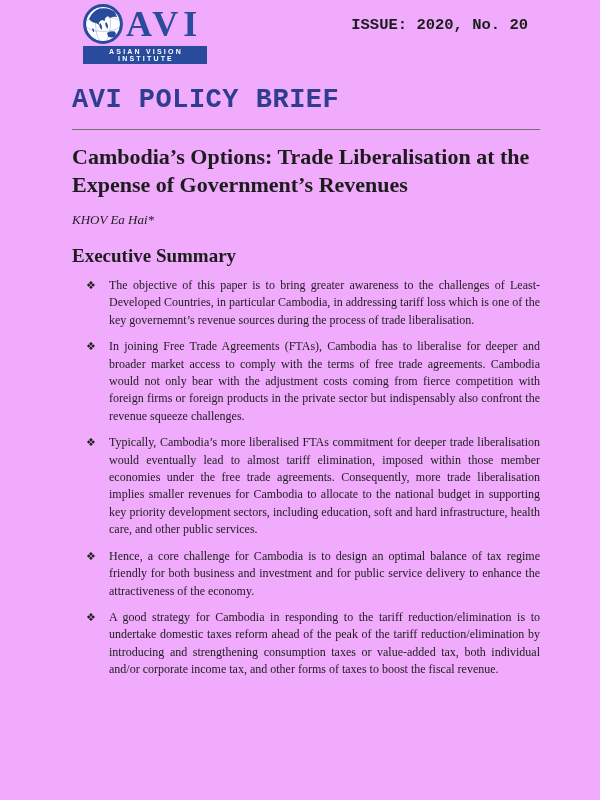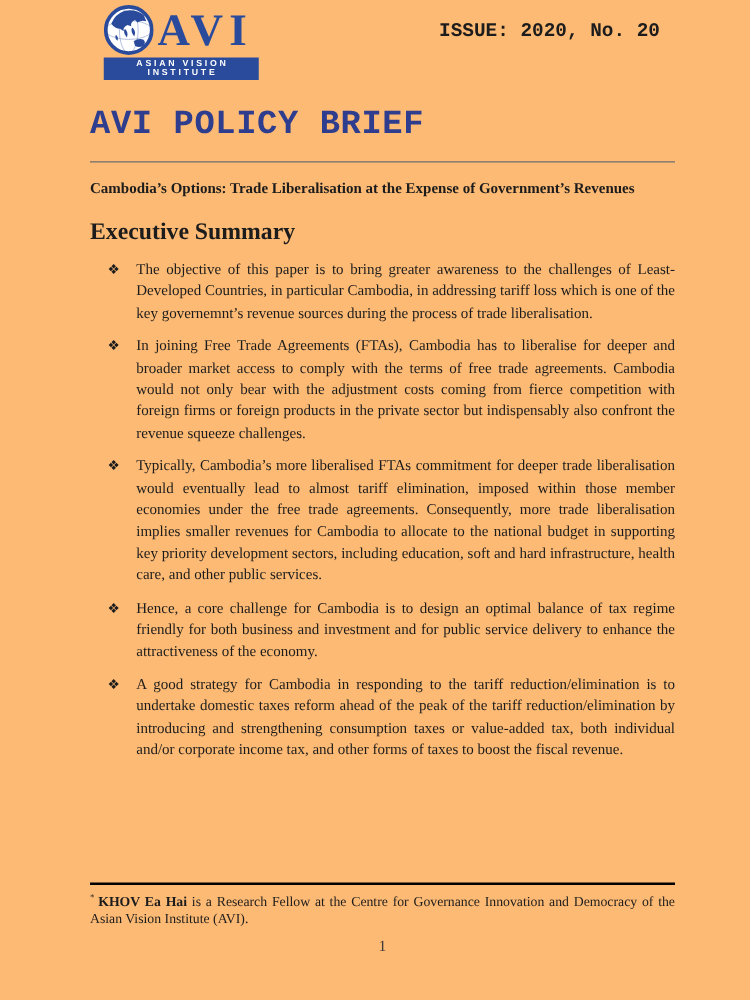--- a/index.html
+++ b/index.html
@@ -4,21 +4,21 @@
 <style>
   :root{
     --brand-blue:#2a4b9b;
     --masthead-blue:#2e3d8d;
   }
   *{margin:0;padding:0;box-sizing:border-box;}
   html,body{background:#fff;}
   .page{
     position:relative;
     width:600px;height:800px;
-    background:#fdba74;
+    background:#f0abfc;
     font-family:"Liberation Serif",serif;
     color:#1c1c1c;
     overflow:hidden;
   }
   
   .header{position:relative;height:64px;}
   .logo{position:absolute;left:83px;top:4px;width:124px;}
   .logo-top{display:flex;align-items:center;height:40px;}
   .logo-acronym{
     font-family:"Liberation Serif",serif;
@@ -54,21 +54,21 @@
   }
   .dateline{font-size:13.5px;font-weight:bold;margin-top:7px;}
   .dateline sup{font-size:0.62em;vertical-align:super;}
   .header-rule{
     margin:13px 60px 0 72px;
     border:none;border-top:1px solid #6e6e6e;height:0;
   }
   
   .article{margin:0 60px 0 72px;}
   .article-title{
-    font-size:12px;font-weight:bold;line-height:1.28;
+    font-size:22px;font-weight:bold;line-height:1.28;
     margin-top:13px;
   }
   .author{font-style:italic;font-size:13px;margin-top:13px;}
   .section-heading{font-size:19px;font-weight:bold;margin-top:17px;}
   .summary{margin-top:10px;list-style:none;padding-left:14px;}
   .summary li{
     position:relative;
     padding-left:23px;
     font-size:12px;
     line-height:17.4px;
@@ -117,20 +117,21 @@
   </div>
 
   <div class="masthead">
     <div class="brief-title">AVI POLICY BRIEF</div>
   </div>
 
   <hr class="header-rule">
 
   <div class="article">
     <h1 class="article-title">Cambodia’s Options: Trade Liberalisation at the Expense of Government’s Revenues</h1>
+    <p class="author">KHOV Ea Hai*</p>
     <h2 class="section-heading">Executive Summary</h2>
 
     <ul class="summary">
       <li>
         <span class="bullet-glyph">❖</span>
         <span>The objective of this paper is to bring greater awareness to the challenges of Least-Developed Countries, in particular Cambodia, in addressing tariff loss which is one of the key governemnt’s revenue sources during the process of trade liberalisation.</span>
       </li>
       <li>
         <span class="bullet-glyph">❖</span>
         <span>In joining Free Trade Agreements (FTAs), Cambodia has to liberalise for deeper and broader market access to comply with the terms of free trade agreements. Cambodia would not only bear with the adjustment costs coming from fierce competition with foreign firms or foreign products in the private sector but indispensably also confront the revenue squeeze challenges.</span>
@@ -143,19 +144,14 @@
         <span class="bullet-glyph">❖</span>
         <span>Hence, a core challenge for Cambodia is to design an optimal balance of tax regime friendly for both business and investment and for public service delivery to enhance the attractiveness of the economy.</span>
       </li>
       <li>
         <span class="bullet-glyph">❖</span>
         <span>A good strategy for Cambodia in responding to the tariff reduction/elimination is to undertake domestic taxes reform ahead of the peak of the tariff reduction/elimination by introducing and strengthening consumption taxes or value-added tax, both individual and/or corporate income tax, and other forms of taxes to boost the fiscal revenue.</span>
       </li>
     </ul>
   </div>
 
-  <div class="footer">
-    <hr class="footnote-rule">
-    <p class="footnote"><sup>*</sup><b>KHOV Ea Hai</b><span> is a Research Fellow at the Centre for Governance Innovation and Democracy of the Asian Vision Institute (AVI).</span></p>
-    <div class="page-number">1</div>
-  </div>
 
 </div>
 
 </body></html>

